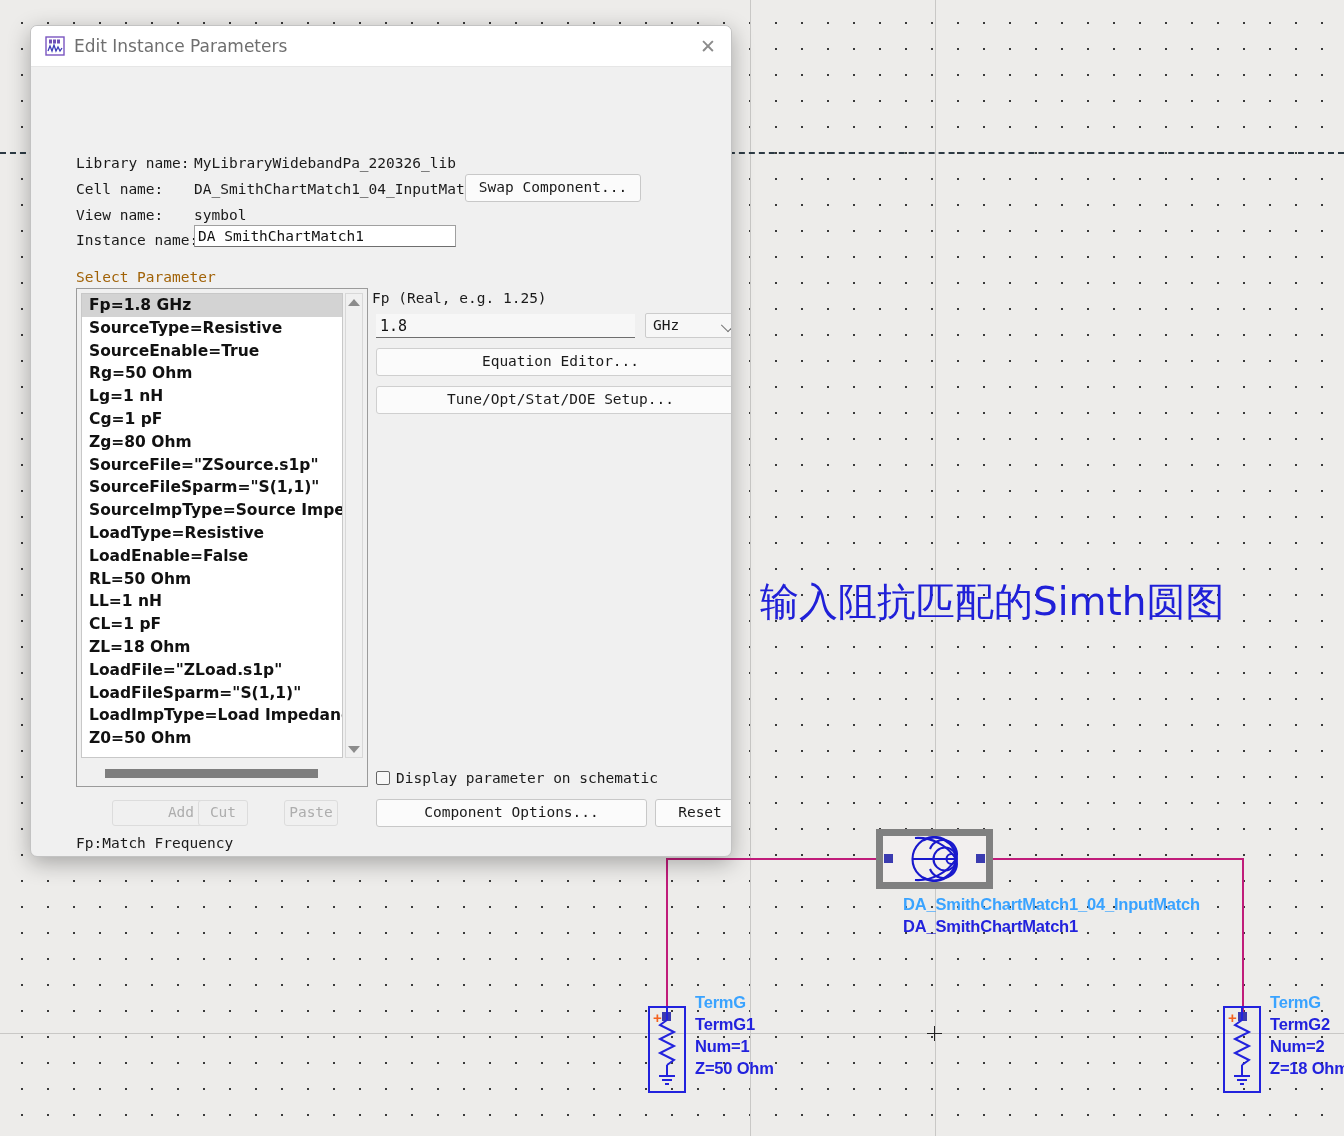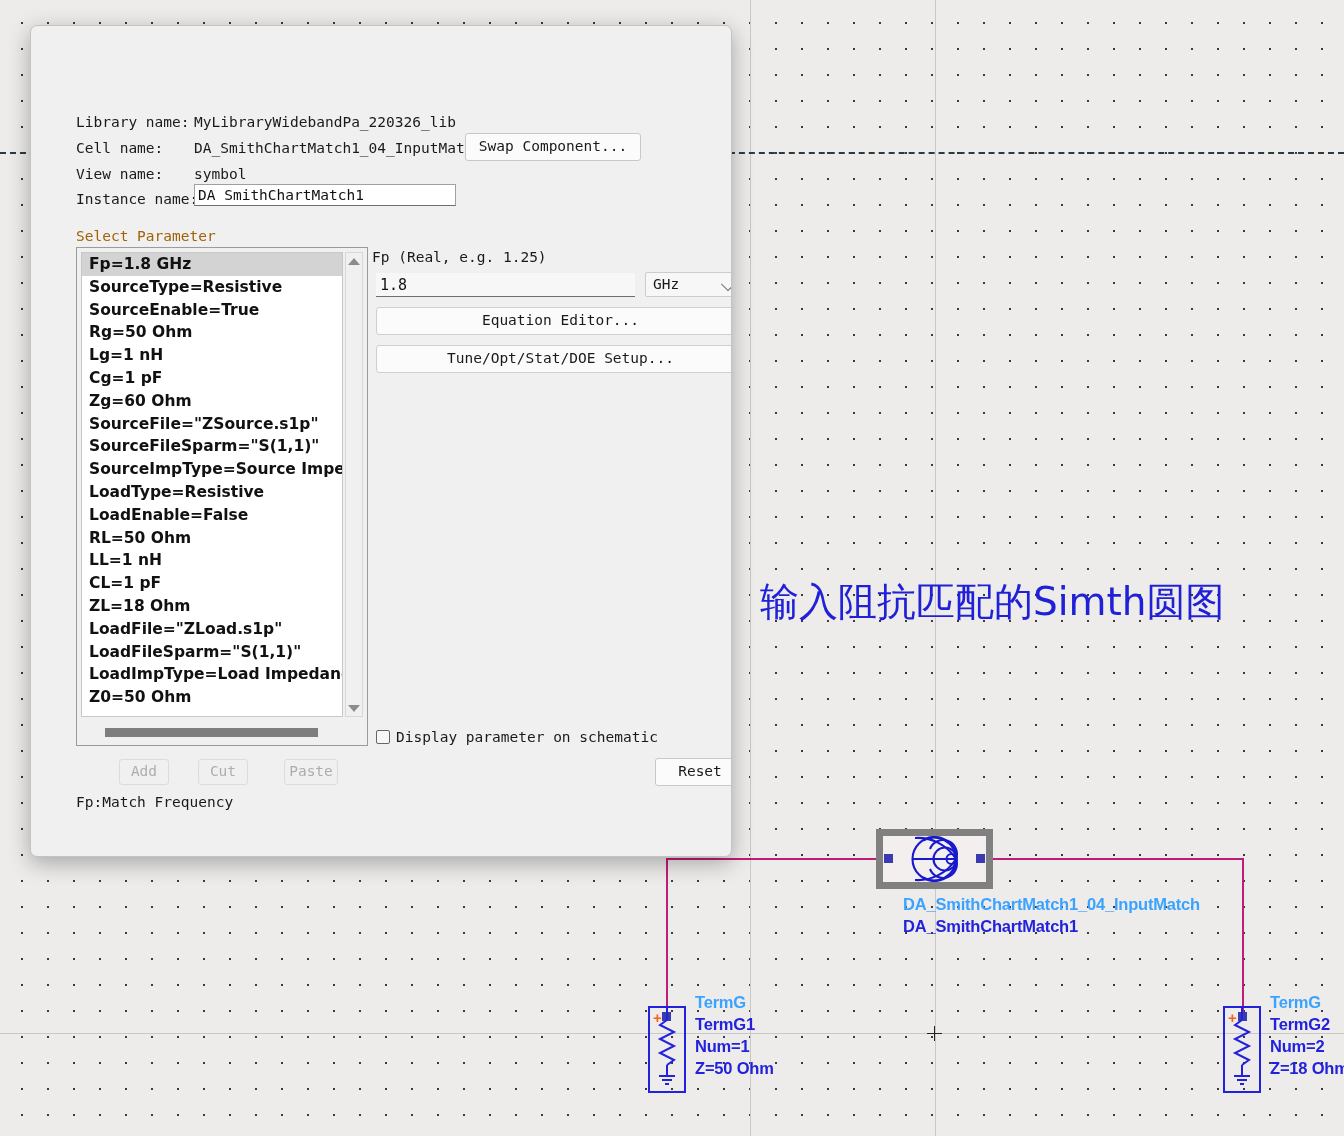--- a/index.html
+++ b/index.html
@@ -152,21 +152,21 @@
   #disp-chk-row{position:absolute;left:345px;top:703px;display:flex;align-items:center;}
   #disp-chk{width:14px;height:14px;border:1.4px solid #666;border-radius:2px;background:#f7f7f7;box-sizing:border-box;}
   #disp-lab{margin-left:6px;font-size:14.5px;color:#1a1a1a;white-space:nowrap;font-family:"DejaVu Sans Mono","Liberation Mono",monospace;}
 
   .small-btn{
     position:absolute;top:733px;width:48px;height:24px;
     background:#f0f0f0;border:1px solid #dcdcdc;border-radius:3px;
     font-size:14.5px;color:#adadad;text-align:center;line-height:23px;
     font-family:"DejaVu Sans Mono","Liberation Mono",monospace;
   }
-  #add-btn{left:88px;}
+  #add-btn{left:81px;padding-left:44px;}
   #cut-btn{left:167px;}
   #paste-btn{left:253px;width:52px;}
 
   #comp-opt-btn{
     position:absolute;left:345px;top:732px;width:269px;height:26px;
     background:#fbfbfb;border:1px solid #c8c8c8;border-radius:3px;
     font-size:14.5px;color:#1a1a1a;text-align:center;line-height:25px;
     font-family:"DejaVu Sans Mono","Liberation Mono",monospace;
   }
   #reset-btn{
@@ -250,20 +250,31 @@
     </svg>
   </div>
   <div class="term-text t-cyan" style="left:1270px;top:993px;">TermG</div>
   <div class="term-text t-blue" style="left:1270px;top:1015px;">TermG2</div>
   <div class="term-text t-blue" style="left:1270px;top:1037px;text-align:right;">Num=2</div>
   <div class="term-text t-blue" style="left:1270px;top:1059px;">Z=18 Ohm</div>
 </div>
 
 <div id="dialog">
 
+  <div id="titlebar">
+    <svg id="app-icon" viewBox="0 0 20 20">
+      <rect x="1" y="1" width="18" height="18" fill="#ffffff" stroke="#7a55c0" stroke-width="1.4"></rect>
+      <rect x="4" y="3.5" width="3" height="4" fill="#6f4fb5"></rect>
+      <rect x="8" y="3.5" width="3" height="4" fill="#6f4fb5"></rect>
+      <rect x="12" y="3.5" width="3" height="4" fill="#6f4fb5"></rect>
+      <polyline points="3,15 5,10 7,15 9,9 11,15 13,11 15,15 17,12" fill="none" stroke="#3b3bb8" stroke-width="1.3"></polyline>
+    </svg>
+    <div id="title-text">Edit Instance Parameters</div>
+    <div id="close-btn">✕</div>
+  </div>
 
   <div id="dlg-body">
 
     <div class="fld-row mono" style="left:45px;top:88px;">Library name:</div>
     <div class="fld-row mono" style="left:163px;top:88px;">MyLibraryWidebandPa_220326_lib</div>
 
     <div class="fld-row mono" style="left:45px;top:114px;">Cell name:</div>
     <div class="fld-row mono" style="left:163px;top:114px;">DA_SmithChartMatch1_04_InputMatch</div>
 
     <div id="swap-btn">Swap Component...</div>
@@ -277,21 +288,21 @@
     <div id="sel-param-lab" class="mono">Select Parameter</div>
 
     <div id="list-outer">
       <div id="list-inner">
           <div class="plist-item sel">Fp=1.8 GHz</div>
           <div class="plist-item">SourceType=Resistive</div>
           <div class="plist-item">SourceEnable=True</div>
           <div class="plist-item">Rg=50 Ohm</div>
           <div class="plist-item">Lg=1 nH</div>
           <div class="plist-item">Cg=1 pF</div>
-          <div class="plist-item">Zg=60 Ohm</div>
+          <div class="plist-item">Zg=80 Ohm</div>
           <div class="plist-item">SourceFile="ZSource.s1p"</div>
           <div class="plist-item">SourceFileSparm="S(1,1)"</div>
           <div class="plist-item">SourceImpType=Source Impedanc</div>
           <div class="plist-item">LoadType=Resistive</div>
           <div class="plist-item">LoadEnable=False</div>
           <div class="plist-item">RL=50 Ohm</div>
           <div class="plist-item">LL=1 nH</div>
           <div class="plist-item">CL=1 pF</div>
           <div class="plist-item">ZL=18 Ohm</div>
           <div class="plist-item">LoadFile="ZLoad.s1p"</div>
@@ -327,18 +338,19 @@
 
     <div id="disp-chk-row">
       <div id="disp-chk"></div>
       <div id="disp-lab">Display parameter on schematic</div>
     </div>
 
     <div class="small-btn" id="add-btn">Add</div>
     <div class="small-btn" id="cut-btn">Cut</div>
     <div class="small-btn" id="paste-btn">Paste</div>
 
+    <div id="comp-opt-btn">Component Options...</div>
     <div id="reset-btn">Reset</div>
 
     <div id="fp-desc" class="mono">Fp:Match Frequency</div>
 
   </div>
 </div>
 
 </body></html>

